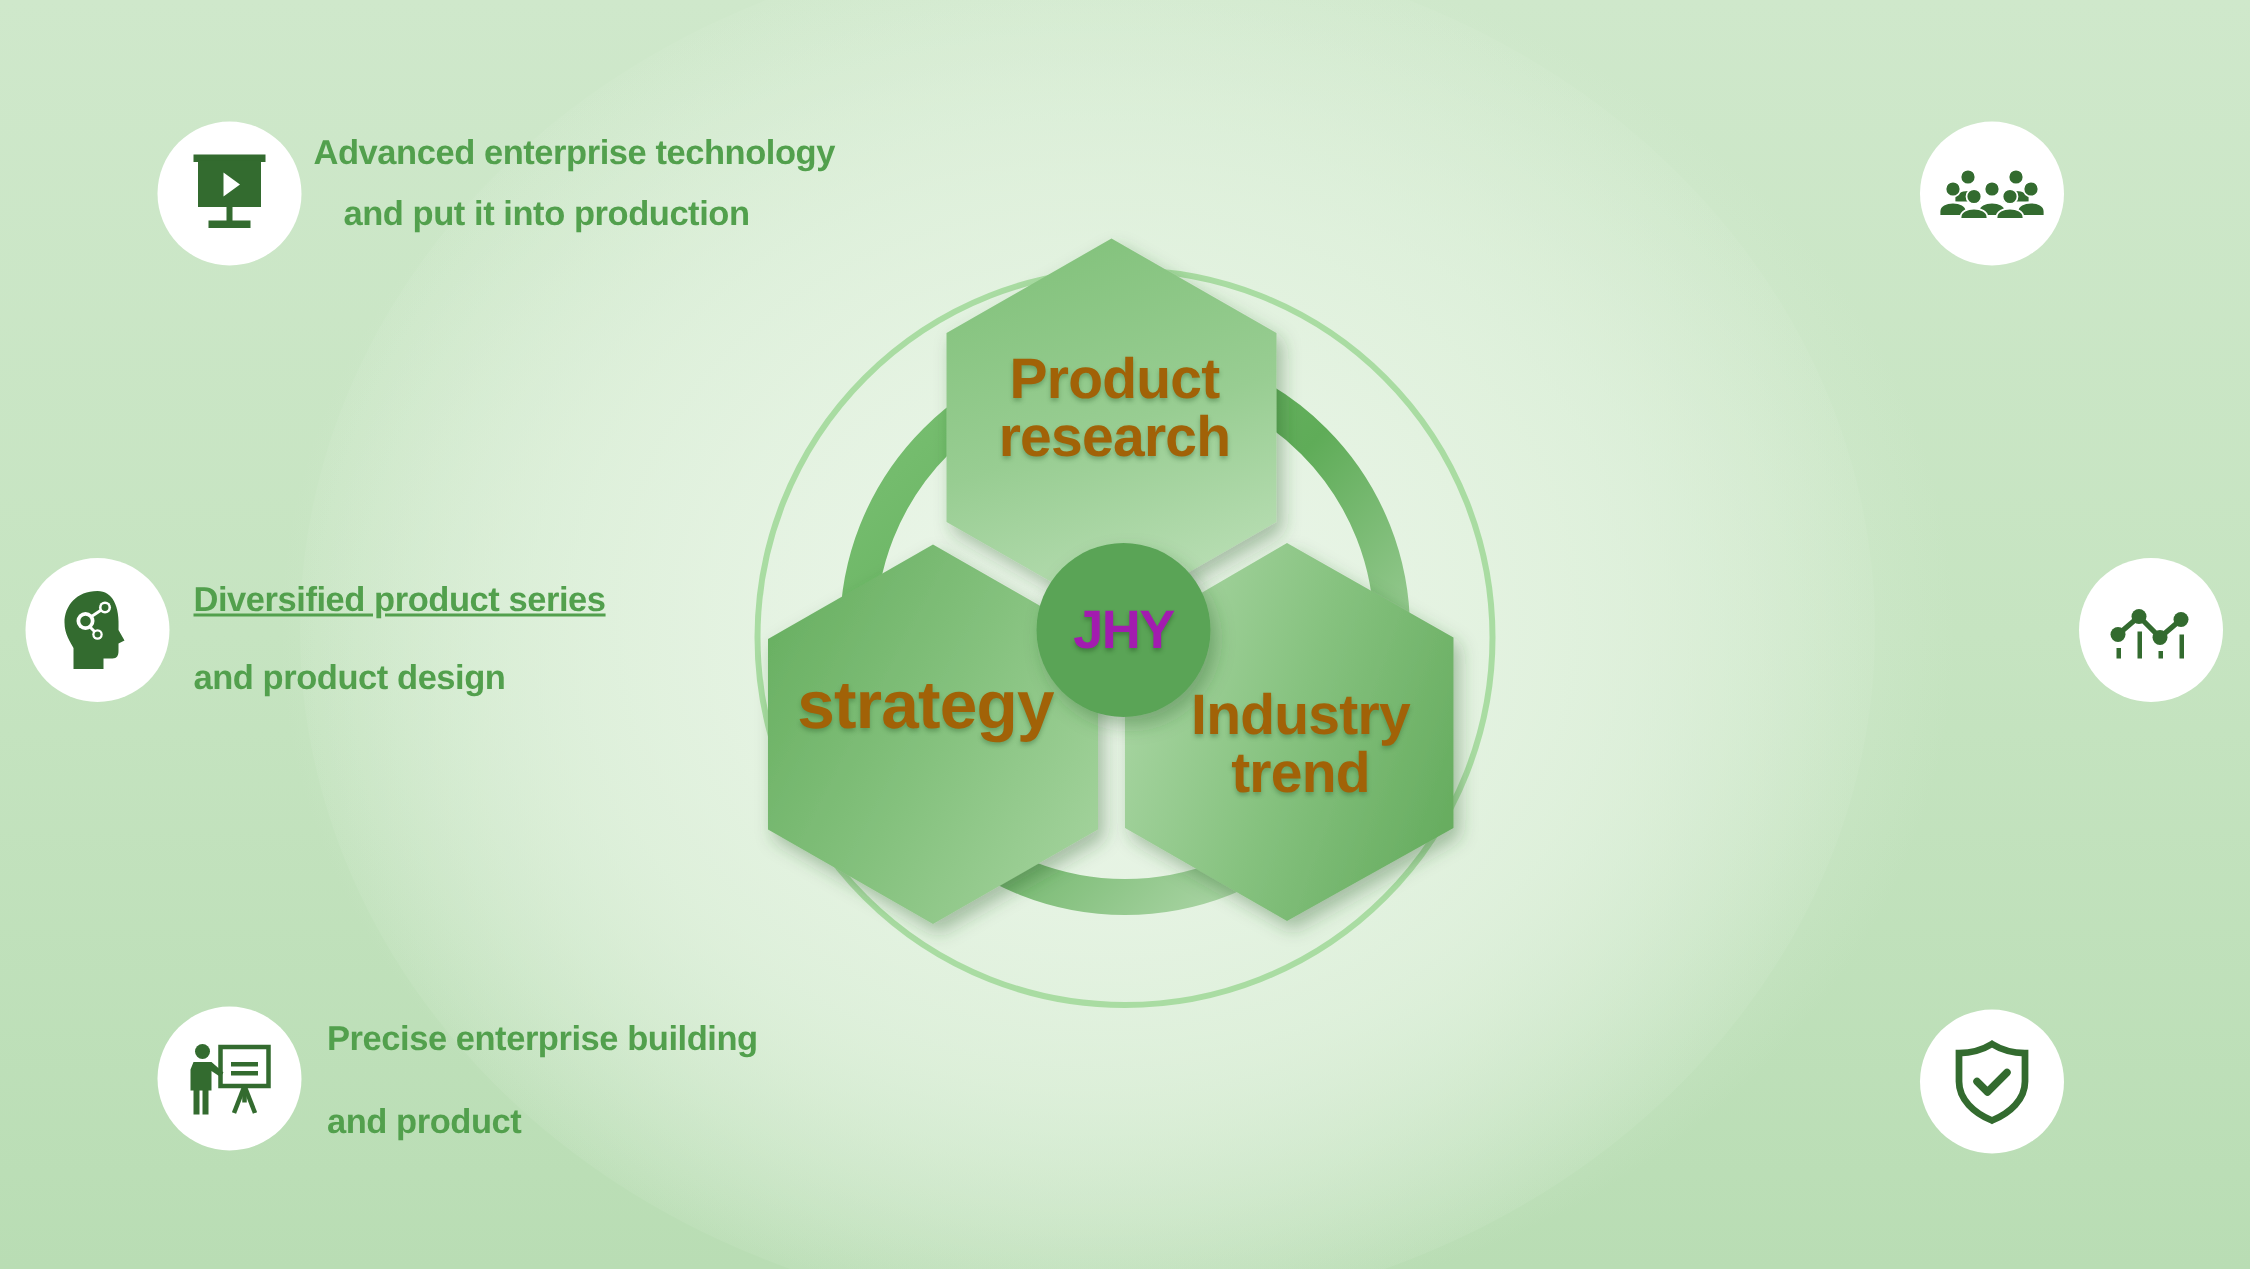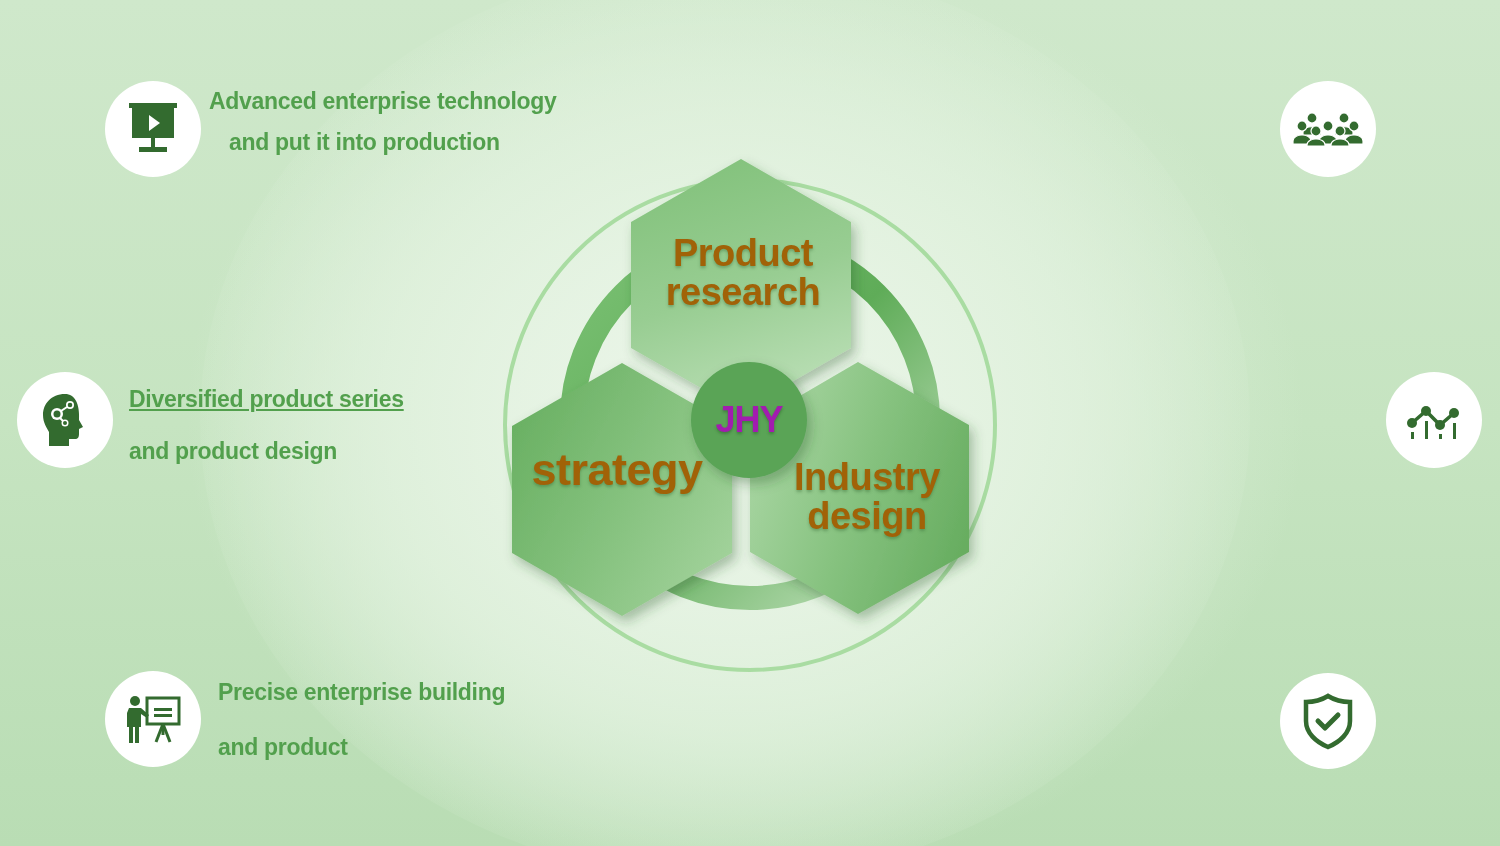--- a/index.html
+++ b/index.html
@@ -86,21 +86,21 @@
 
 <div class="hex-label" style="left:631px; top:234px; width:224px; font-size:38px;">
   <div>Product</div>
   <div>research</div>
 </div>
 <div class="hex-label" style="left:505px; top:448px; width:224px; font-size:45px; line-height:0.98;">
   <div>strategy</div>
 </div>
 <div class="hex-label" style="left:757px; top:458px; width:220px; font-size:38px;">
   <div>Industry</div>
-  <div>design</div>
+  <div>trend</div>
 </div>
 <div class="center-label">JHY</div>
 
 <div class="feature">
   <div class="icon-circle" style="left:105px; top:81px;">
     <svg viewBox="0 0 60 60">
       <rect x="6" y="4" width="48" height="5" fill="#336b2f"></rect>
       <rect x="9" y="8" width="42" height="31" fill="#336b2f"></rect>
       <polygon points="26,16 26,32 37,24" fill="#ffffff"></polygon>
       <rect x="28" y="39" width="4" height="10" fill="#336b2f"></rect>

